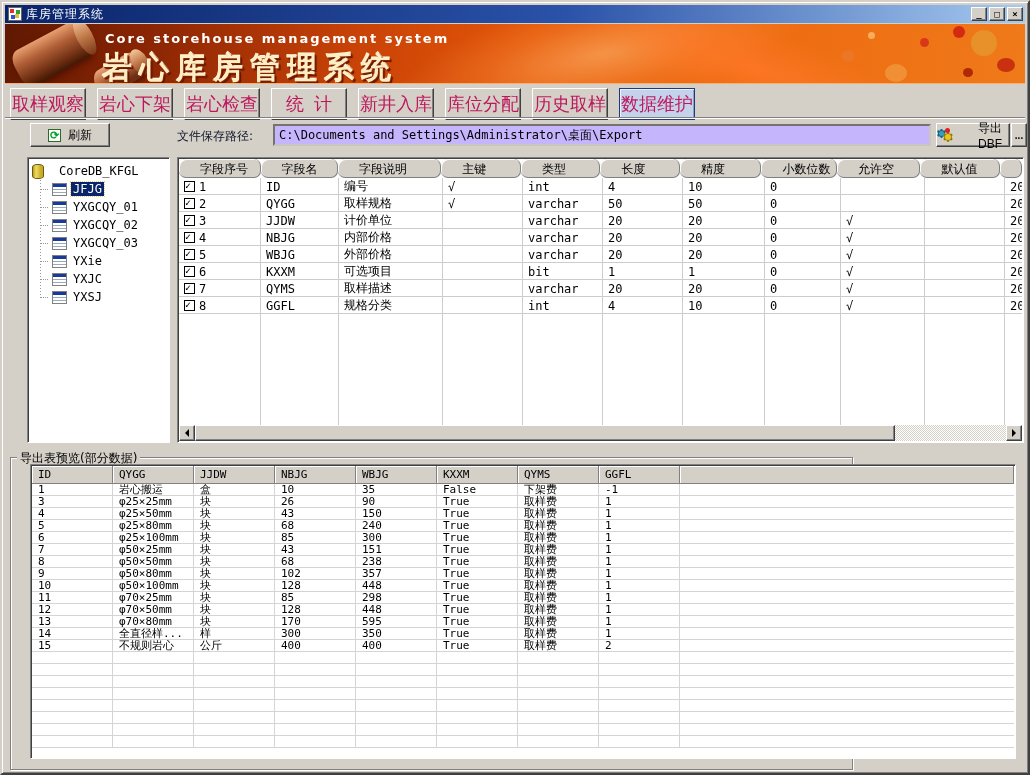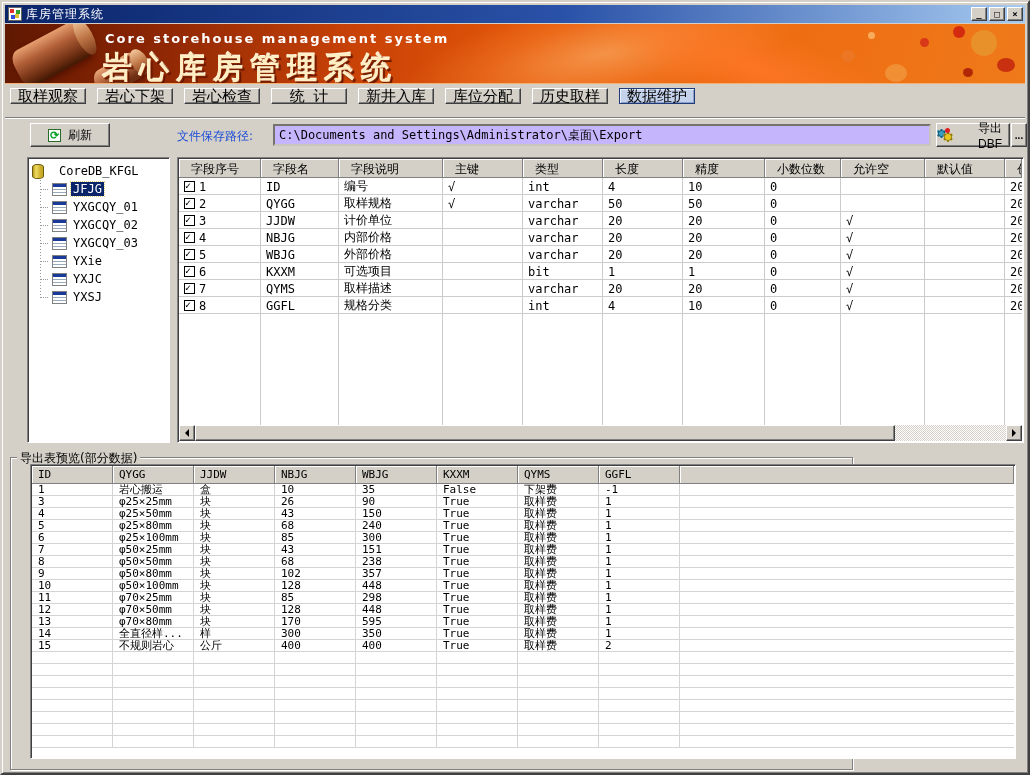--- a/index.html
+++ b/index.html
@@ -44,35 +44,35 @@
   .cyl2 { left:88px; top:36px; width:52px; height:28px; transform:rotate(-30deg);
     background:linear-gradient(180deg,#eaa878 0%,#b86840 40%,#6e3014 85%); box-shadow:2px 3px 5px rgba(60,10,0,.6); }
   .cyl .cap { position:absolute; right:-6px; top:0; width:16px; height:100%; border-radius:50%;
     background:linear-gradient(180deg,#f4c89c 0%,#c07848 50%,#7a3818 100%); }
   .banner-sub { position:absolute; left:100px; top:7px; color:#fff; font-weight:bold; font-size:13px; letter-spacing:2px; }
   .banner-title { position:absolute; left:97px; top:24px; font-size:30px; font-weight:bold; letter-spacing:7px;
     color:#ffeec4; text-shadow:1px 1px 0 #8a2400, 2px 2px 1px #5c1400, 0 -1px 0 #fff8e0; }
 
   
   .toolbar { position:absolute; left:8px; top:86px; right:3px; height:26px; display:flex; gap:11px; }
-  .tb-btn { width:76px; height:16px; background:#d4d0c8; color:#000000; font-size:15px;
+  .tb-btn { width:76px; height:32px; background:#d4d0c8; color:#be185d; font-size:18px;
     border:1px solid; border-color:#fff #404040 #404040 #fff; box-shadow:inset -1px -1px 0 #808080;
     display:flex; align-items:center; justify-content:center; white-space:pre; cursor:default; }
   .tb-btn.active { background:#c4d2ec; border:1px solid #203a7a; box-shadow:inset 1px 1px 0 #e8f0fc, inset -1px -1px 0 #8aa0c8; }
   .tb-divider { position:absolute; left:3px; top:115px; right:3px; height:2px;
     border-top:1px solid #808080; border-bottom:1px solid #fff; }
 
   
   .pathrow { position:absolute; left:3px; top:121px; right:3px; height:26px; }
   .refresh-btn { position:absolute; left:25px; top:0; width:80px; height:24px; background:#d4d0c8;
     border:1px solid; border-color:#fff #404040 #404040 #fff; box-shadow:inset -1px -1px 0 #808080;
     display:flex; align-items:center; justify-content:center; gap:7px; font-size:12px; }
   .refresh-ico { width:13px; height:13px; background:#fff; border:1px solid #2a6a2a; position:relative;
     display:flex; align-items:center; justify-content:center; color:#00a020; font-size:11px; font-weight:bold; line-height:1; }
-  .path-label { position:absolute; left:172px; top:5px; font-size:12px; color:#1d4ed8; }
+  .path-label { position:absolute; left:172px; top:5px; font-size:12px; color:#0f172a; }
   .path-input { position:absolute; left:268px; top:1px; width:658px; height:22px; background:#c4b5fd;
     border:2px inset #cac6be; font-family:"DejaVu Sans Mono","Liberation Mono",monospace; font-size:12px;
     padding:0 4px; color:#000; }
   .export-btn { position:absolute; left:931px; top:0; width:74px; height:24px; background:#d4d0c8;
     border:1px solid; border-color:#fff #404040 #404040 #fff; box-shadow:inset -1px -1px 0 #808080;
     display:flex; align-items:center; justify-content:center; gap:18px; font-size:12px; }
   .more-btn { position:absolute; left:1006px; top:0; width:16px; height:24px; background:#d4d0c8;
     border:1px solid; border-color:#fff #404040 #404040 #fff; box-shadow:inset -1px -1px 0 #808080;
     display:flex; align-items:center; justify-content:center; font-size:10px; font-weight:bold; letter-spacing:0; }
 
@@ -91,21 +91,21 @@
   }
   .tree-label { padding:0 2px; white-space:nowrap; }
   .tree-label.selected { background:#0a246a; color:#fff; outline:1px dotted #e0d080; }
 
   
   .table-panel { position:absolute; left:175px; top:155px; width:847px; height:286px; background:#fff;
     border:1px solid; border-color:#808080 #fff #fff #808080; box-shadow:inset 1px 1px 0 #404040;
     display:flex; flex-direction:column; overflow:hidden; padding:1px; }
   .fhead { display:flex; height:19px; flex:none; }
   .fhead .hcell { background:#d4d0c8; border-right:1px solid #808080; border-bottom:1px solid #808080;
-    box-shadow:inset 1px 1px 0 #fff; padding:2px 0 0 12px; font-size:12px; white-space:nowrap; overflow:hidden; }
+    box-shadow:inset 1px 1px 0 #fff; padding:2px 0 0 21px; font-size:12px; white-space:nowrap; overflow:hidden;border-radius:7px; }
   .frow { display:flex; height:17px; flex:none; border-bottom:1px solid #ccc; background:#fff; }
   .fcell { border-right:1px solid #ccc; padding:1px 0 0 5px; font-size:12px; white-space:nowrap; overflow:hidden;
     font-family:"DejaVu Sans Mono","Liberation Mono",monospace; display:flex; align-items:center; gap:4px; }
   .ffill { display:flex; flex:1; background:#fff; }
   .ffill .fcell { border-bottom:none; height:auto; }
   .c0{width:82px;} .c1{width:78px;} .c2{width:104px;} .c3{width:80px;} .c4{width:80px;} .c5{width:80px;}
   .c6{width:82px;} .c7{width:76px;} .c8{width:84px;} .c9{width:80px;} .c10{flex:1; border-right:none;}
   .cb { width:11px; height:11px; background:#fff; border:1px solid #000; flex:none; position:relative; }
   .cb::after { content:"✓"; position:absolute; left:0px; top:-2px; font-size:10px; font-weight:bold; color:#000; }
 

